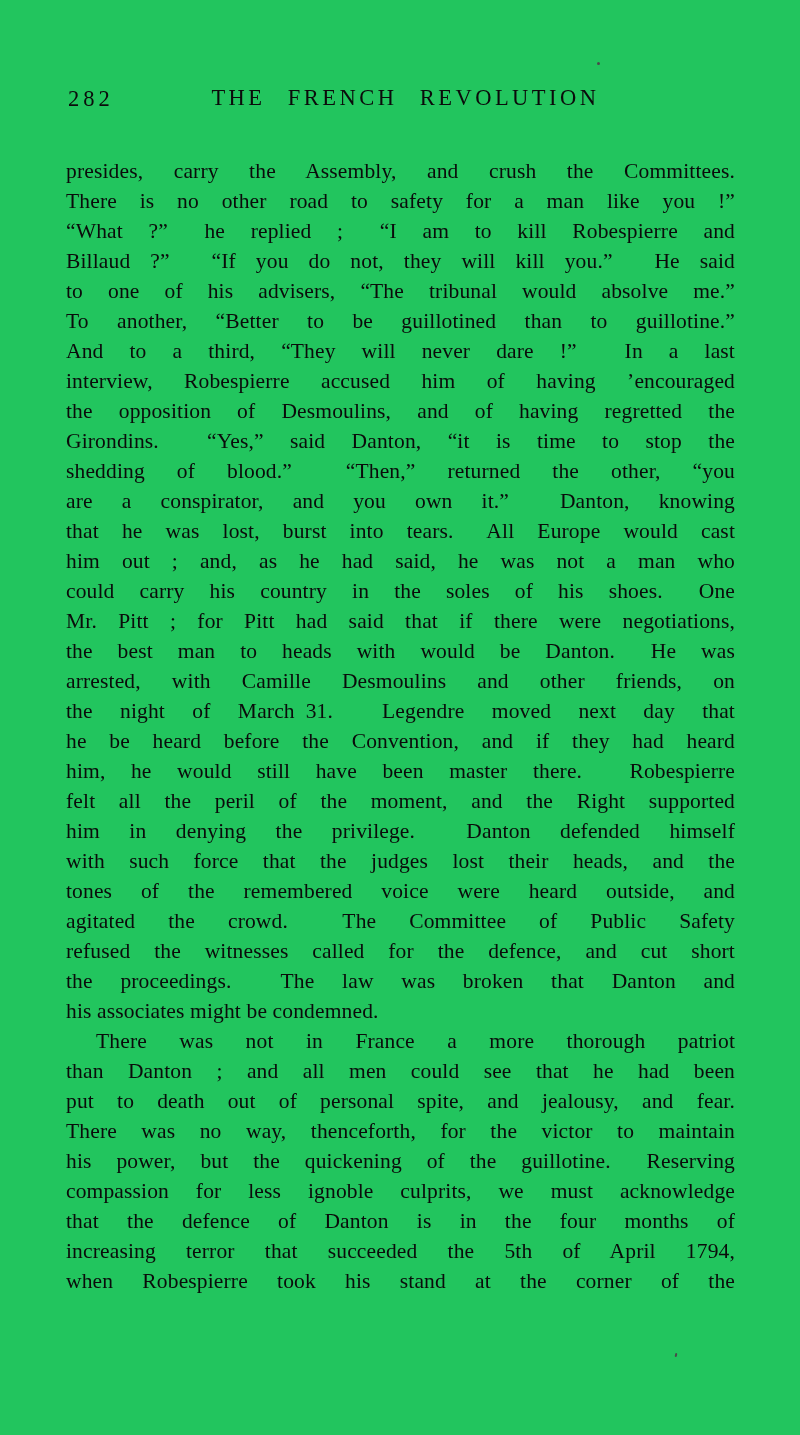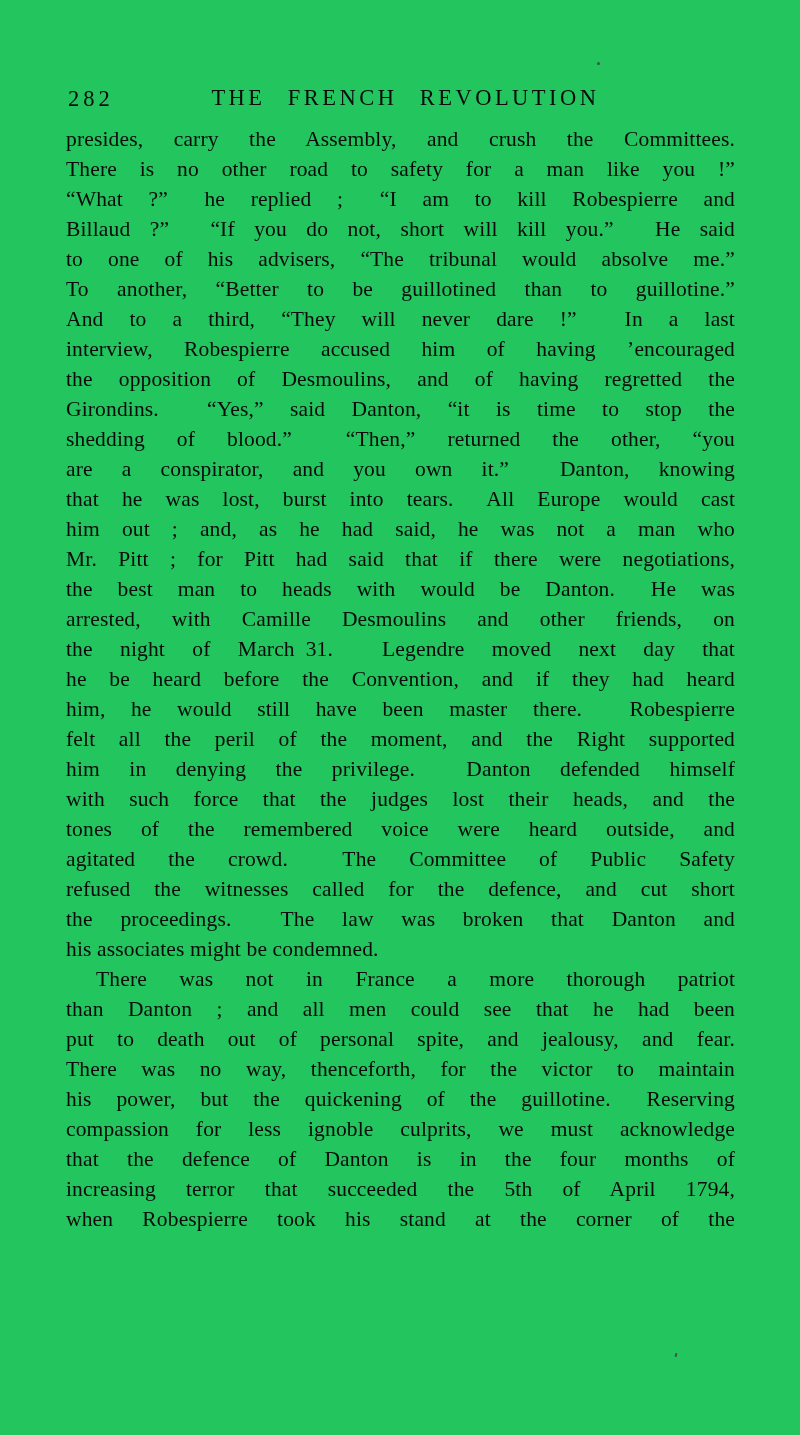--- a/index.html
+++ b/index.html
@@ -28,21 +28,21 @@
   }
   .running-title {
     display: block;
     text-align: center;
     letter-spacing: 3.5px;
     word-spacing: 13px;
     padding-left: 10px;
   }
   .body {
     position: absolute;
-    top: 124px;
+    top: 156px;
     left: 66px;
     width: 669px;
     font-size: 21.5px;
     line-height: 30px;
     letter-spacing: 0.15px;
   }
   .line {
     text-align: justify;
     text-align-last: justify;
     height: 30px;
@@ -67,31 +67,32 @@
 
   <div class="header">
     <span class="pagenum">282</span>
     <span class="running-title">THE FRENCH REVOLUTION</span>
   </div>
 
   <div class="body">
     <div class="line">presides, carry the Assembly, and crush the Committees.</div>
     <div class="line">There is no other road to safety for a man like you !”</div>
     <div class="line">“What ?”  he replied ;  “I am to kill Robespierre and</div>
-    <div class="line">Billaud ?”   “If you do not, short will kill you.”   He said</div>
+    <div class="line">Billaud ?”   “If you do not, they will kill you.”   He said</div>
     <div class="line">to one of his advisers, “The tribunal would absolve me.”</div>
     <div class="line">To another, “Better to be guillotined than to guillotine.”</div>
     <div class="line">And to a third, “They will never dare !”   In a last</div>
     <div class="line">interview, Robespierre accused him of having ’encouraged</div>
     <div class="line">the opposition of Desmoulins, and of having regretted the</div>
     <div class="line">Girondins.   “Yes,” said Danton, “it is time to stop the</div>
     <div class="line">shedding of blood.”   “Then,” returned the other, “you</div>
     <div class="line">are a conspirator, and you own it.”   Danton, knowing</div>
     <div class="line">that he was lost, burst into tears.  All Europe would cast</div>
     <div class="line">him out ; and, as he had said, he was not a man who</div>
+    <div class="line">could carry his country in the soles of his shoes.  One</div>
     <div class="line">Mr. Pitt ; for Pitt had said that if there were negotiations,</div>
     <div class="line">the best man to heads with would be Danton.  He was</div>
     <div class="line">arrested, with Camille Desmoulins and other friends, on</div>
     <div class="line">the night of March 31.   Legendre moved next day that</div>
     <div class="line">he be heard before the Convention, and if they had heard</div>
     <div class="line">him, he would still have been master there.   Robespierre</div>
     <div class="line">felt all the peril of the moment, and the Right supported</div>
     <div class="line">him in denying the privilege.   Danton defended himself</div>
     <div class="line">with such force that the judges lost their heads, and the</div>
     <div class="line">tones of the remembered voice were heard outside, and</div>

